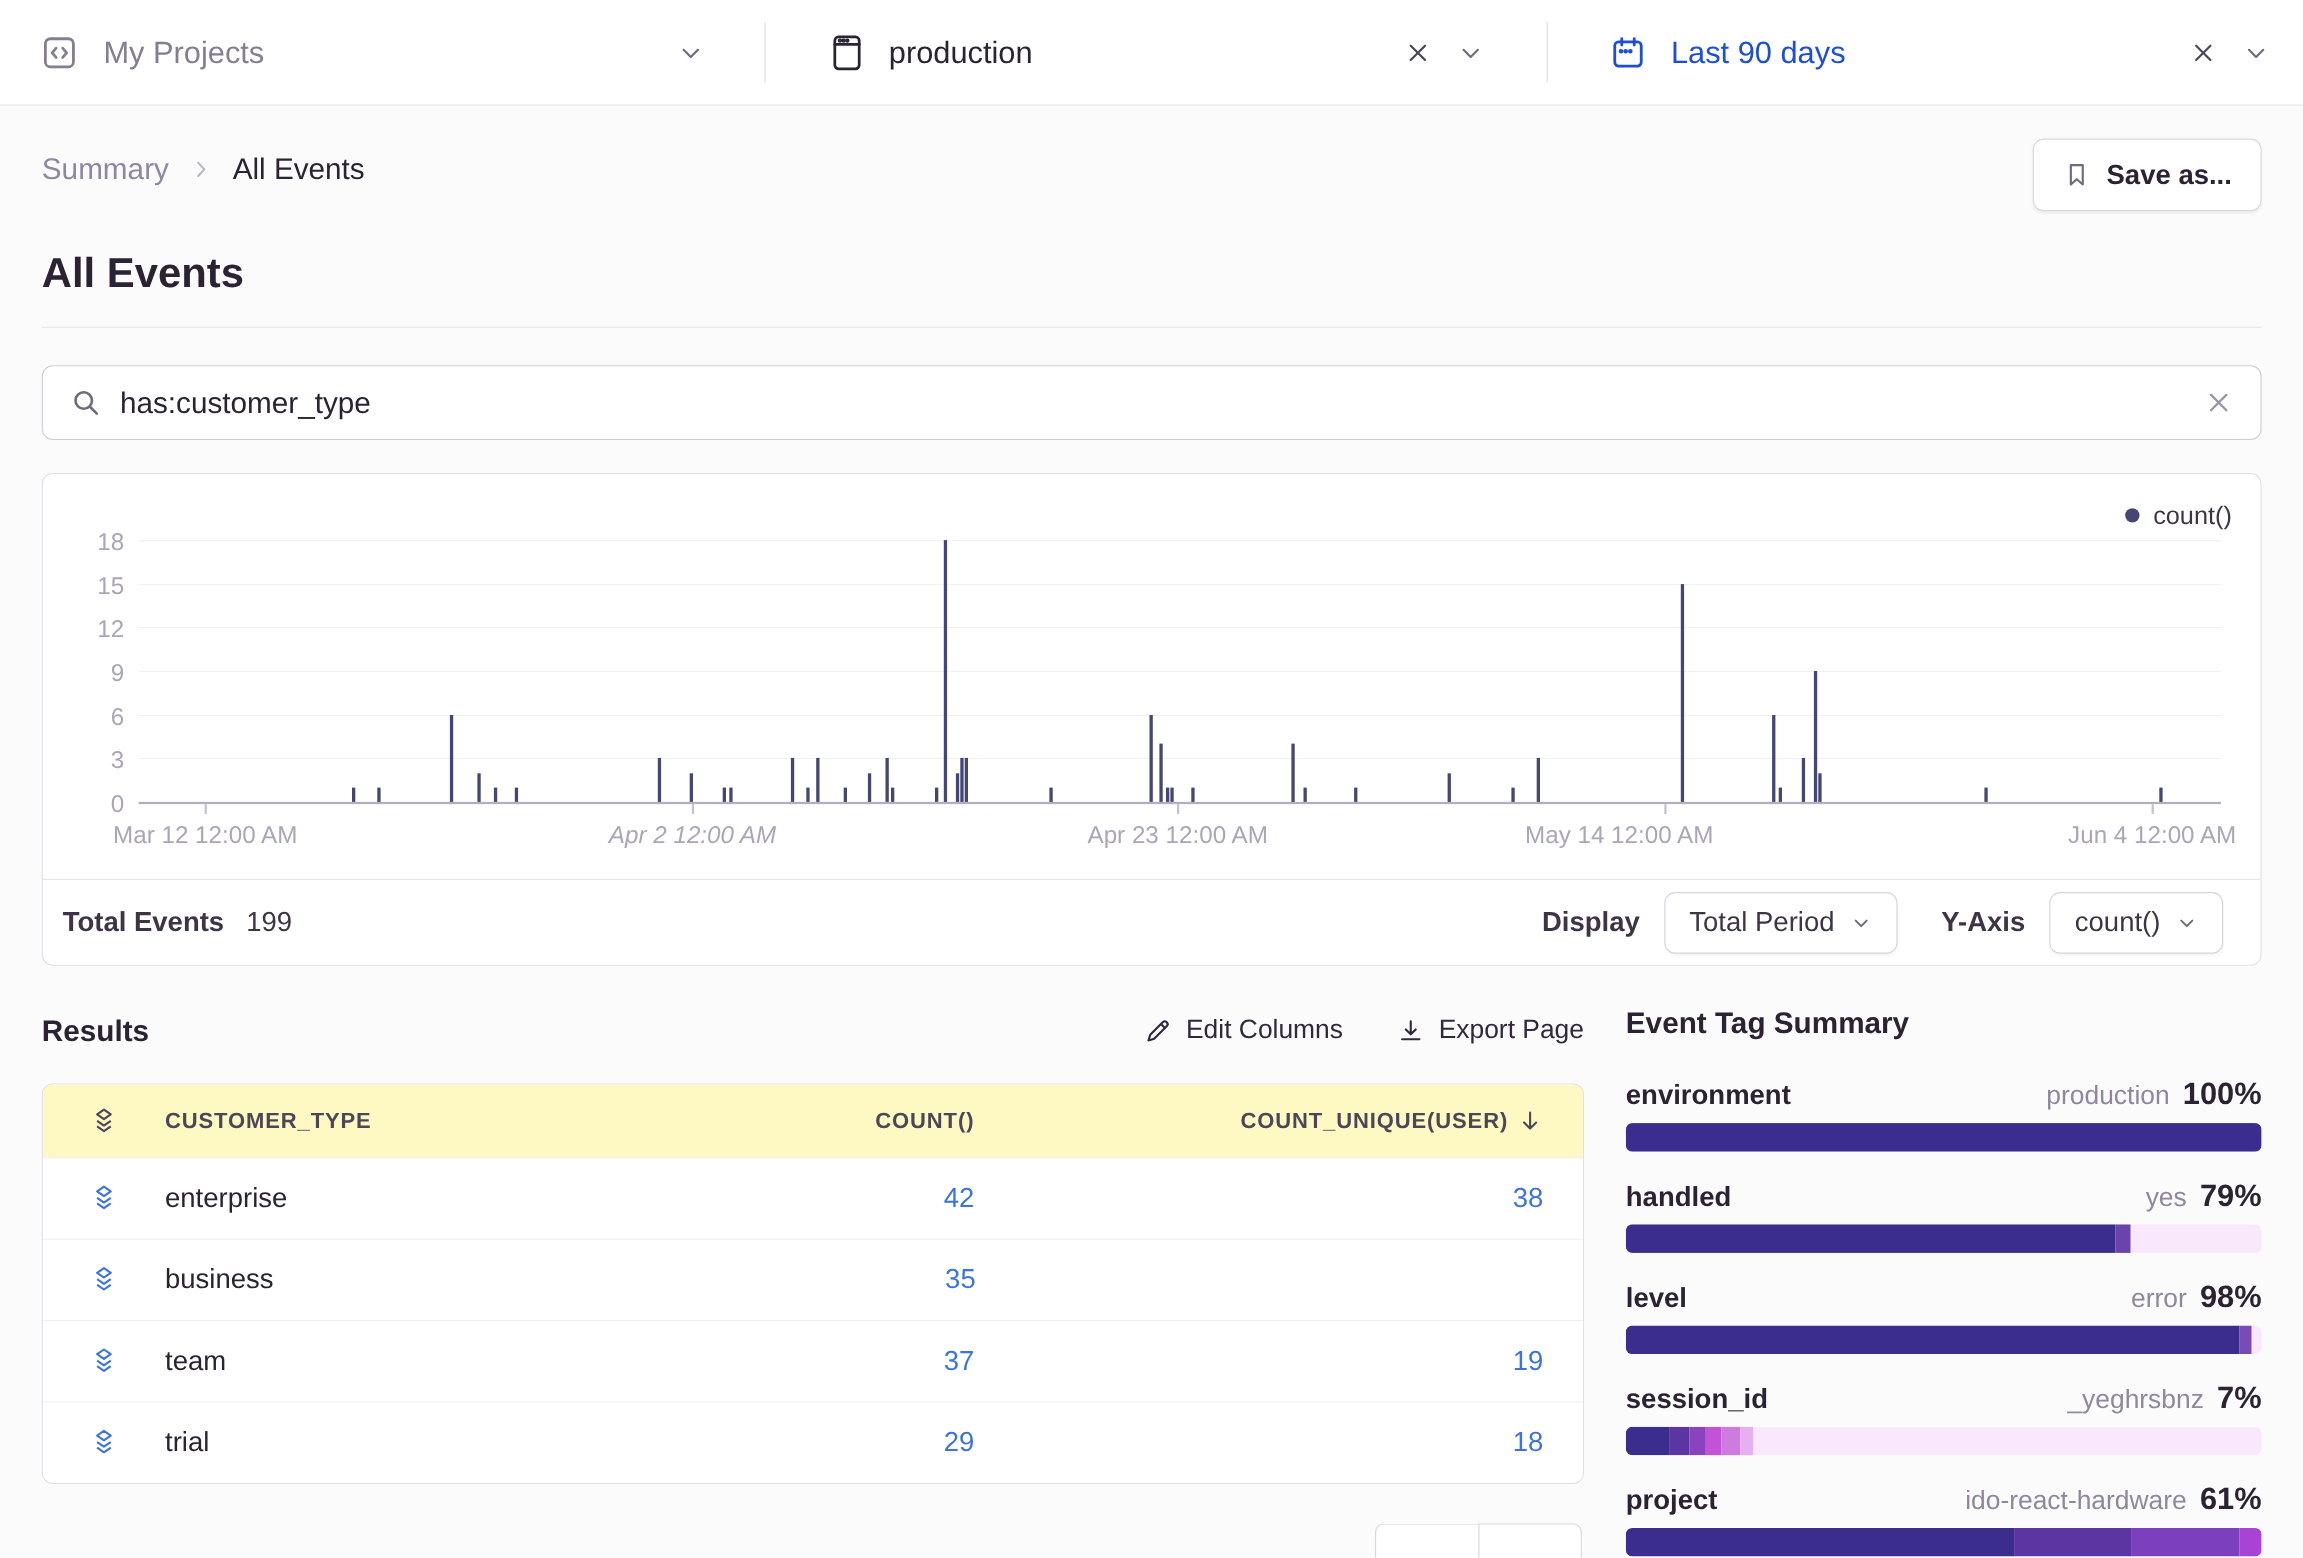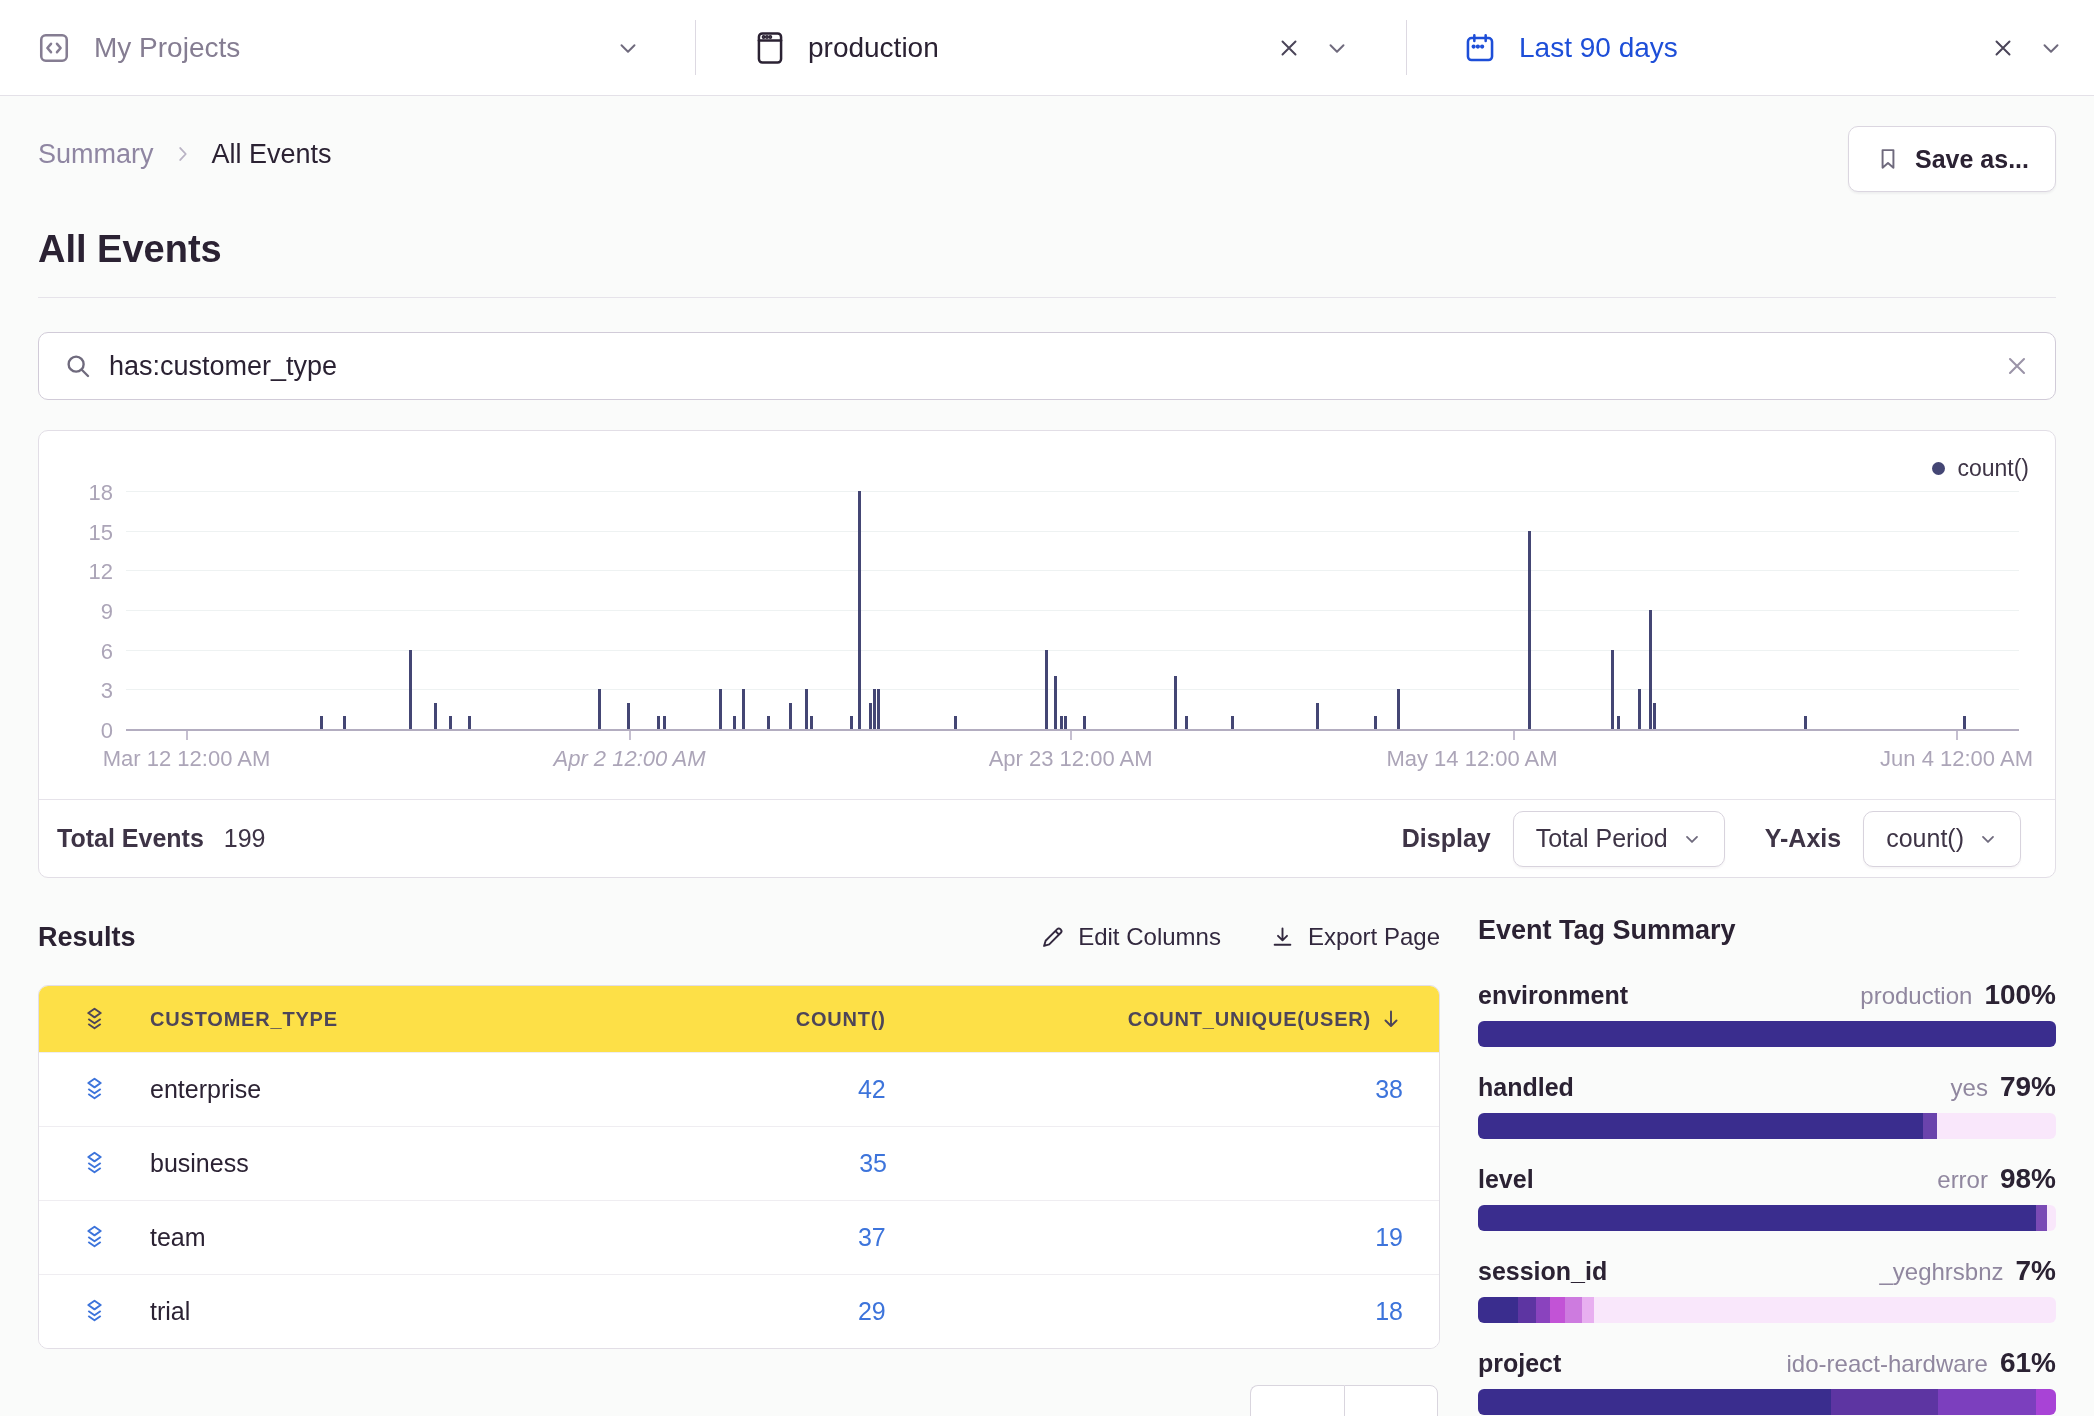--- a/index.html
+++ b/index.html
@@ -67,21 +67,21 @@
   
   .results-row { margin-top:37px; display:flex; gap:38px; align-items:flex-start; }
   .results-col { width:1402px; }
   .results-header { display:flex; align-items:center; height:44px; }
   .results-title { font-size:27px; font-weight:700; color:#2B2233; }
   .rh-spacer { flex:1; }
   .text-btn { display:flex; align-items:center; gap:12px; font-size:24px; color:#32283E; cursor:pointer; margin-left:48px; }
 
   .table { margin-top:26px; background:#fff; border:1px solid #E2DEE6; border-radius:10px; overflow:hidden; }
   .t-row { display:flex; align-items:center; height:74px; padding:0 36px 0 42px; border-top:1px solid #EFEDF1; background:#fff; }
-  .t-head { height:66px; background:#fde047; border-top:none; }
+  .t-head { height:66px; background:#fef9c3; border-top:none; }
   .t-c1 { width:586px; display:flex; align-items:center; }
   .t-c2 { width:220px; text-align:right; }
   .t-c3 { width:518px; text-align:right; display:flex; justify-content:flex-end; align-items:center; gap:8px; }
   .t-head .hdr-text { font-size:20px; font-weight:700; letter-spacing:0.8px; color:#4D4558; }
   .t-head .t-c2, .t-head .t-c3 { font-size:20px; font-weight:700; letter-spacing:0.8px; color:#4D4558; }
   .row-name { font-size:25px; color:#2B2233; margin-left:42px; }
   .t-head .hdr-text { margin-left:42px; }
   .num-link { font-size:25px; color:#3D74DB; cursor:pointer; display:inline-block; width:100%; }
   .t-c3 .num-link { width:auto; }
   .stack-icon-blue { color:#3D74DB; }

